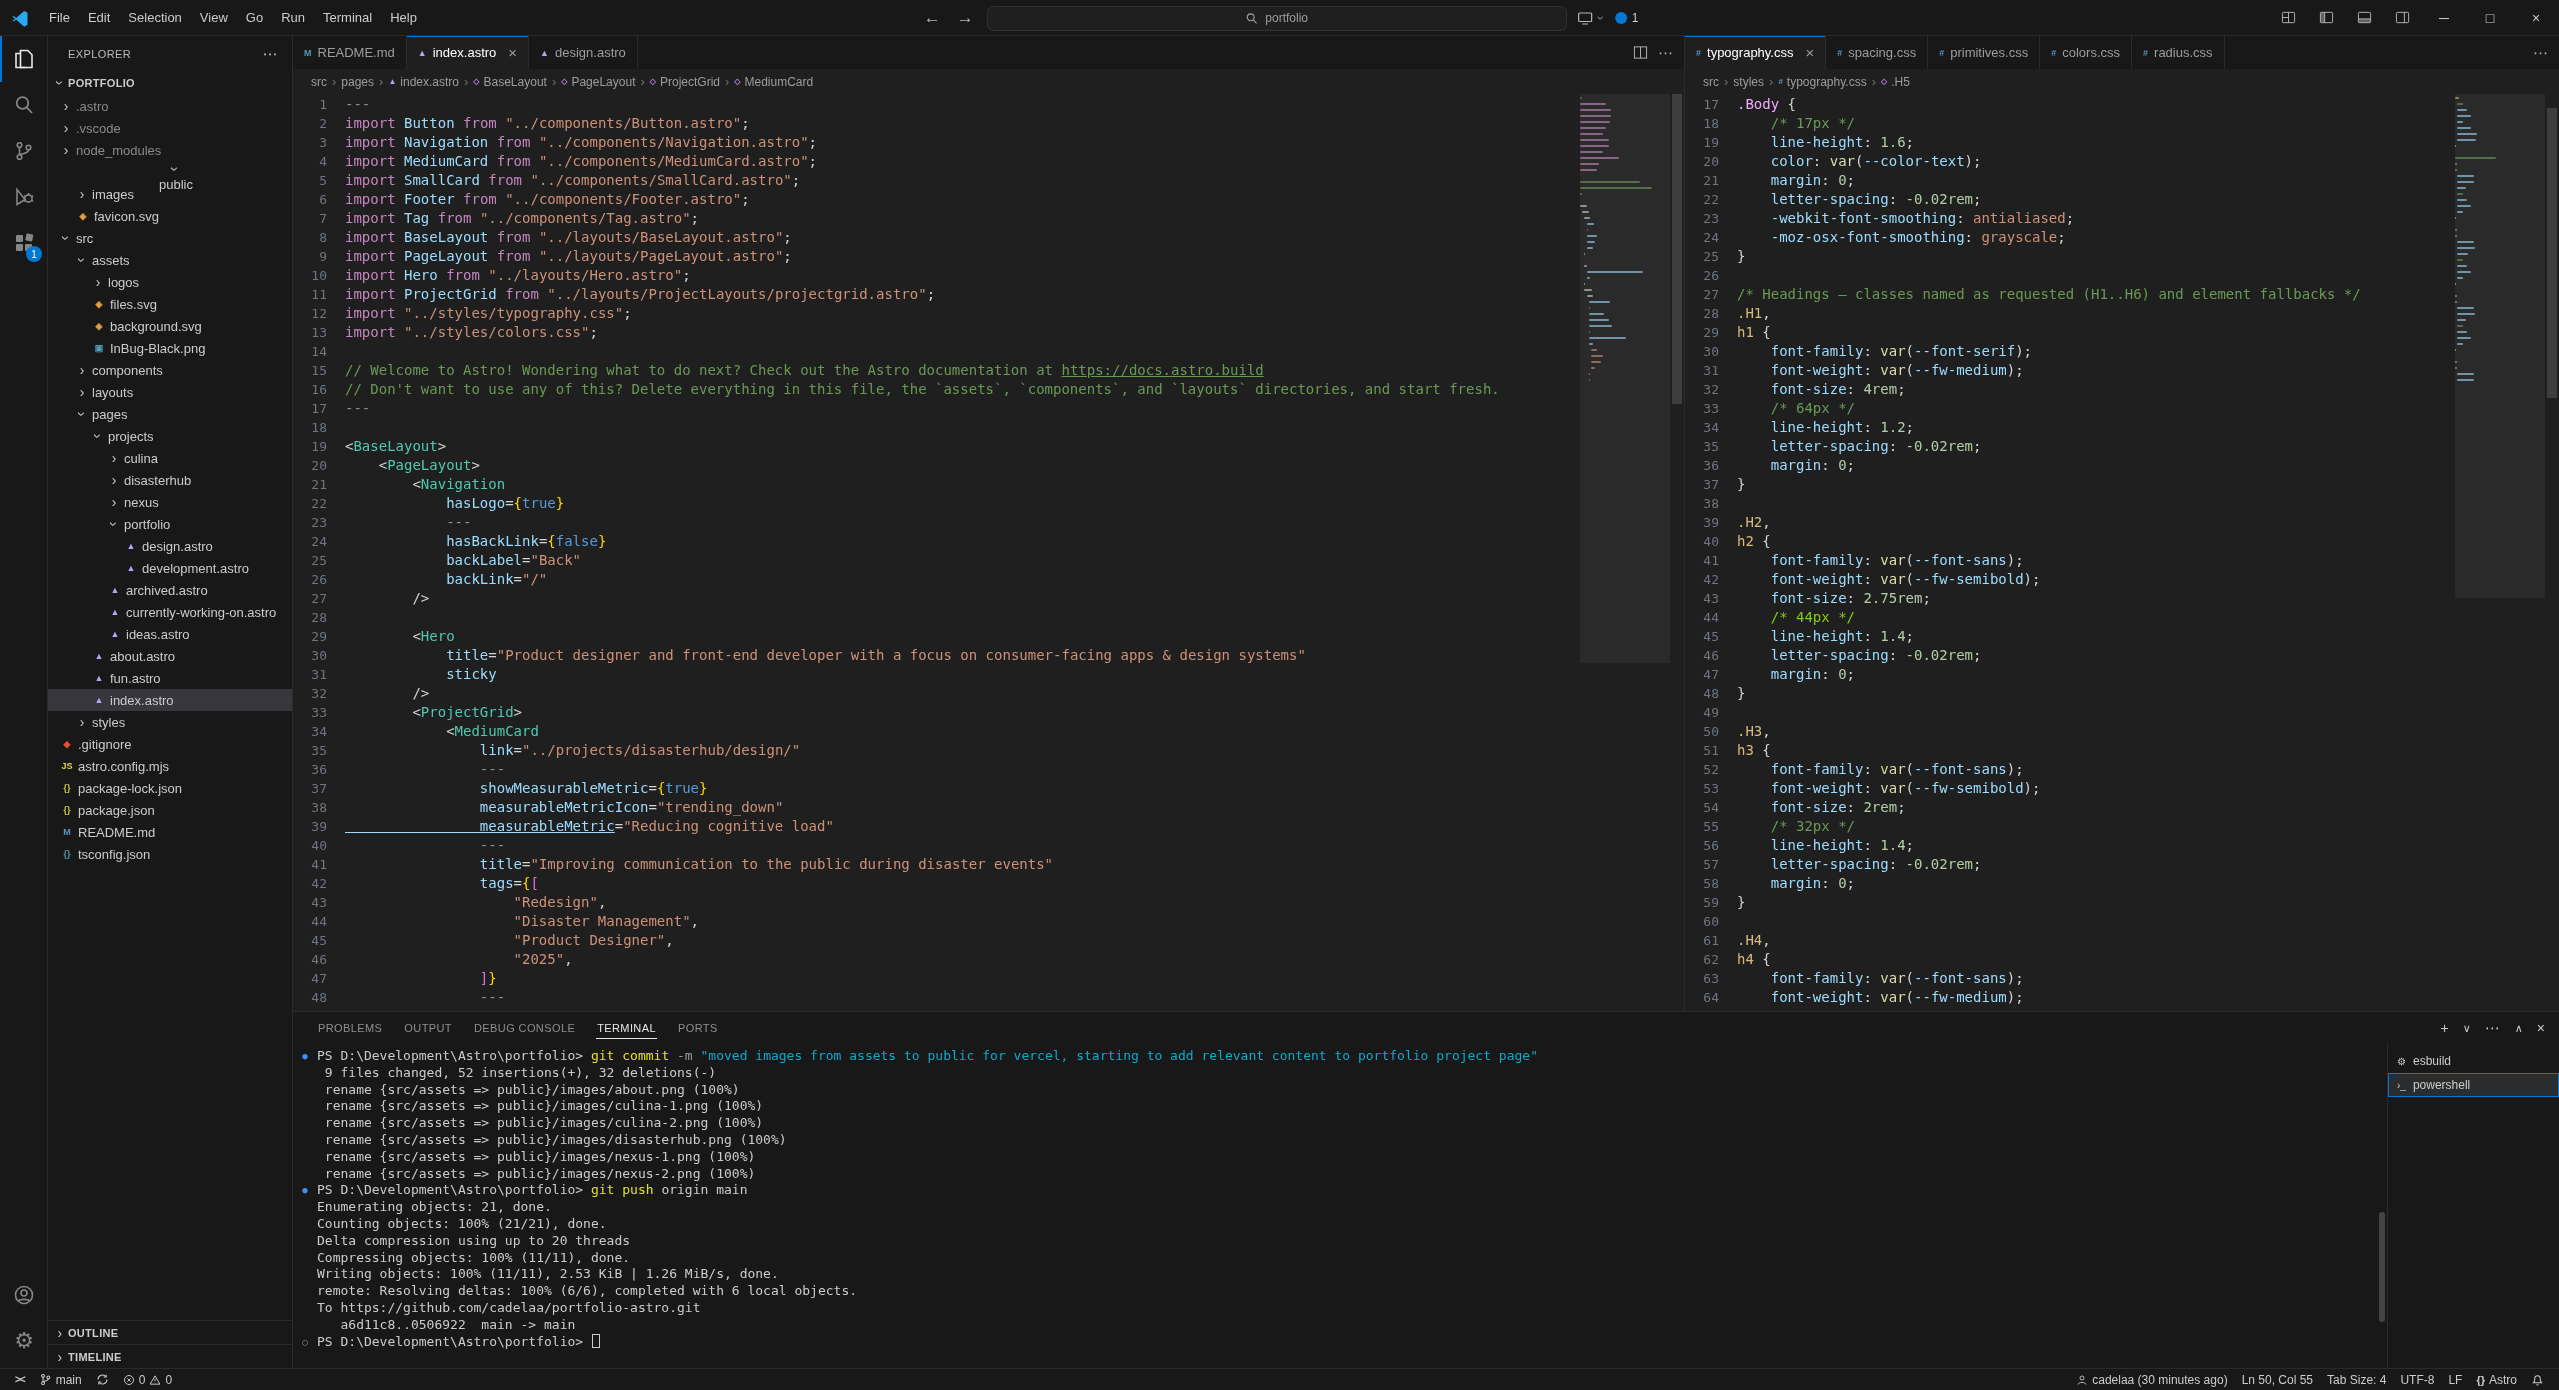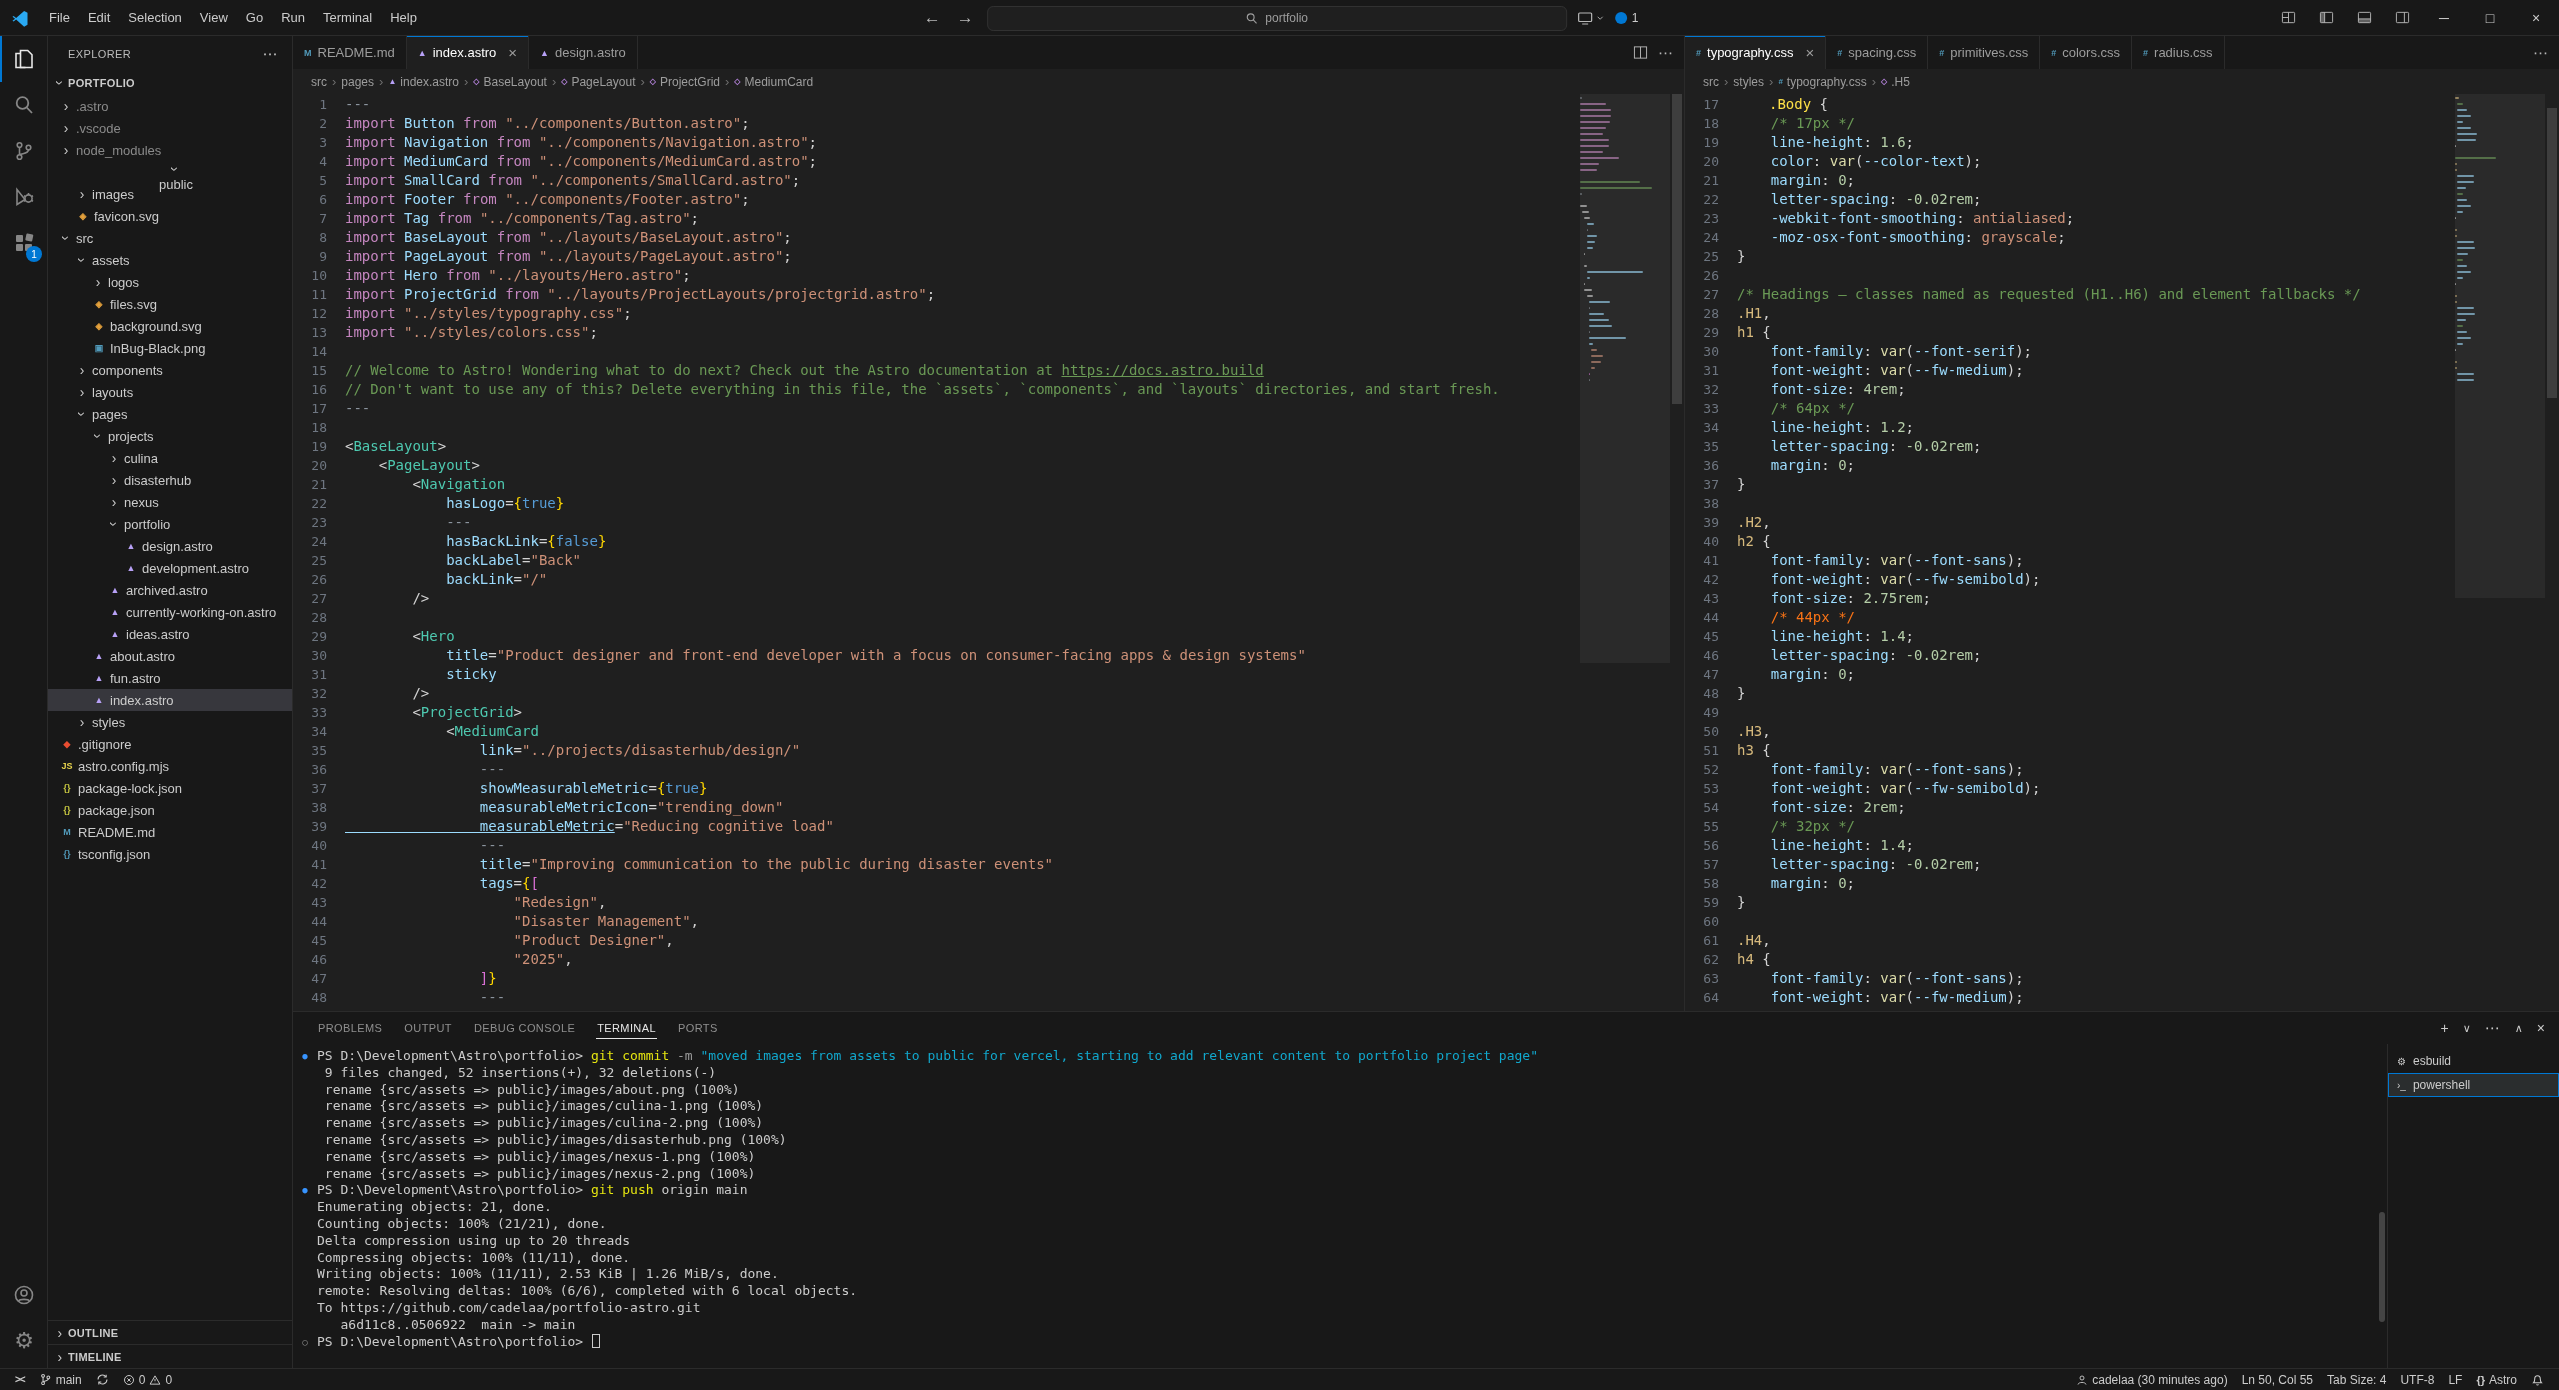--- a/index.html
+++ b/index.html
@@ -765,21 +765,21 @@
               <span class="crumb-sep">›</span>
               <span class="crumb">
                 <span class="c-ico" style="color: rgb(177, 128, 215);">◇</span>
                 <span>.H5</span>
               </span>
             </div>
           <div class="code-wrap">
             <div class="code-lines">
                 <div class="code-row">
                   <span class="ln">17</span>
-                  <span class="ltext"><span style="color: #fde047; margin-left: 32px;">.Body</span><span style="color: rgb(212, 212, 212);"> {</span></span>
+                  <span class="ltext"><span style="color: #f0abfc;">.Body</span><span style="color: rgb(212, 212, 212);"> {</span></span>
                 </div>
                 <div class="code-row">
                   <span class="ln">18</span>
                   <span class="ltext"><span style="color: rgb(106, 153, 85);">    /* 17px */</span></span>
                 </div>
                 <div class="code-row">
                   <span class="ln">19</span>
                   <span class="ltext"><span style="color: rgb(156, 220, 254);">    line-height</span><span style="color: rgb(212, 212, 212);">: </span><span style="color: rgb(181, 206, 168);">1.6</span><span style="color: rgb(212, 212, 212);">;</span></span>
                 </div>
                 <div class="code-row">
@@ -873,21 +873,21 @@
                 <div class="code-row">
                   <span class="ln">42</span>
                   <span class="ltext"><span style="color: rgb(156, 220, 254);">    font-weight</span><span style="color: rgb(212, 212, 212);">: </span><span style="color: rgb(220, 220, 170);">var</span><span style="color: rgb(212, 212, 212);">(</span><span style="color: rgb(156, 220, 254);">--fw-semibold</span><span style="color: rgb(212, 212, 212);">);</span></span>
                 </div>
                 <div class="code-row">
                   <span class="ln">43</span>
                   <span class="ltext"><span style="color: rgb(156, 220, 254);">    font-size</span><span style="color: rgb(212, 212, 212);">: </span><span style="color: rgb(181, 206, 168);">2.75rem</span><span style="color: rgb(212, 212, 212);">;</span></span>
                 </div>
                 <div class="code-row">
                   <span class="ln">44</span>
-                  <span class="ltext"><span style="color: #f97316;">    /* 44px */</span></span>
+                  <span class="ltext"><span style="color: #84cc16;">    /* 44px */</span></span>
                 </div>
                 <div class="code-row">
                   <span class="ln">45</span>
                   <span class="ltext"><span style="color: rgb(156, 220, 254);">    line-height</span><span style="color: rgb(212, 212, 212);">: </span><span style="color: rgb(181, 206, 168);">1.4</span><span style="color: rgb(212, 212, 212);">;</span></span>
                 </div>
                 <div class="code-row">
                   <span class="ln">46</span>
                   <span class="ltext"><span style="color: rgb(156, 220, 254);">    letter-spacing</span><span style="color: rgb(212, 212, 212);">: </span><span style="color: rgb(181, 206, 168);">-0.02rem</span><span style="color: rgb(212, 212, 212);">;</span></span>
                 </div>
                 <div class="code-row">

